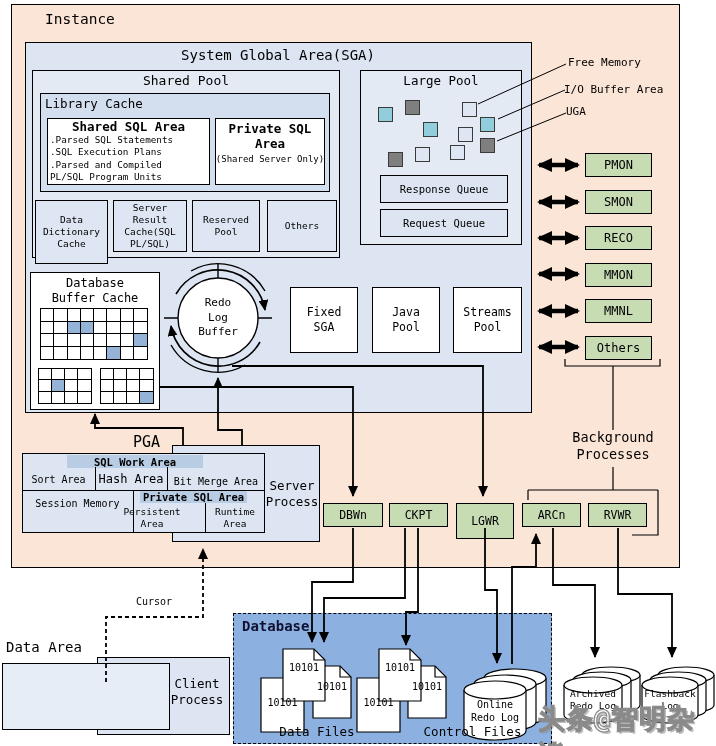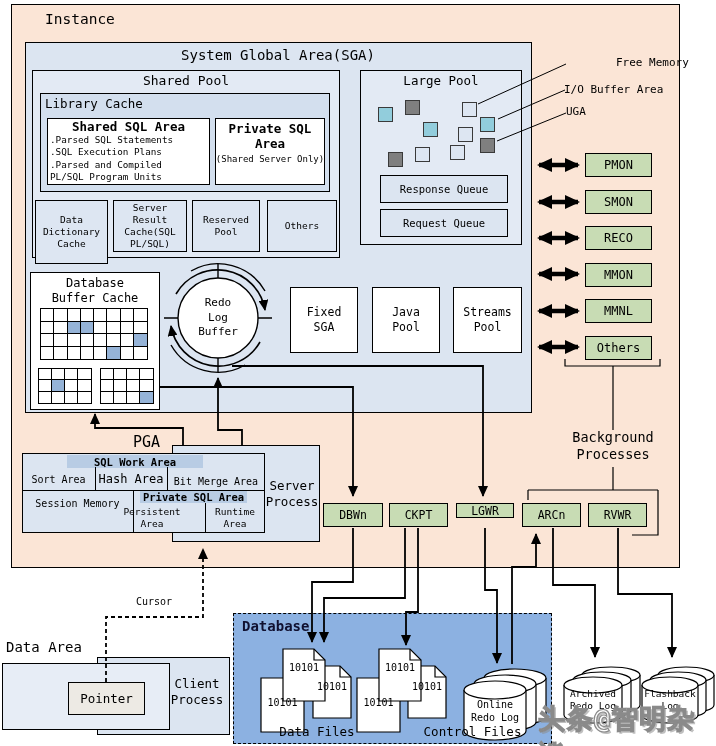--- a/index.html
+++ b/index.html
@@ -55,21 +55,21 @@
   <div class="box" style="left:215px;top:118px;width:110px;height:67px;background:#fff;"></div>
   <div class="abs ctr pre" style="left:215px;top:121px;width:110px;font-size:12.5px;font-weight:bold;line-height:15px;">Private SQL
 Area</div>
   <div class="abs ctr" style="left:215px;top:154px;width:110px;font-size:9px;">(Shared Server Only)</div>
 
   <div class="box" style="left:360px;top:70px;width:162px;height:175px;background:var(--sharedpool);"></div>
   <div class="abs ctr" style="left:360px;top:73px;width:162px;font-size:12.5px;">Large Pool</div>
   <div class="box ctr" style="left:380px;top:209px;width:128px;height:28px;background:var(--sga);font-size:10.5px;">Request Queue</div>
   <div class="box ctr" style="left:380px;top:175px;width:128px;height:28px;background:var(--sga);font-size:10.5px;">Response Queue</div>
 
-  <div class="abs" style="left:568px;top:56px;font-size:11px;margin-left:48px;">Free Memory</div>
+  <div class="abs" style="left:568px;top:56px;font-size:11px;">Free Memory</div>
   <div class="abs" style="left:564px;top:83px;font-size:11px;">I/O Buffer Area</div>
   <div class="abs" style="left:566px;top:105px;font-size:11px;">UGA</div>
 
   <div class="box" style="left:30px;top:272px;width:130px;height:138px;background:#fff;"></div>
   <div class="abs ctr pre" style="left:30px;top:276px;width:130px;font-size:12px;line-height:15px;">Database
 Buffer Cache</div>
 
   <div class="box ctr pre" style="left:290px;top:287px;width:68px;height:66px;background:#fff;font-size:11.5px;line-height:15px;">Fixed
 SGA</div>
   <div class="box ctr pre" style="left:372px;top:287px;width:68px;height:66px;background:#fff;font-size:11.5px;line-height:15px;">Java
@@ -105,21 +105,20 @@
   <div class="abs" style="left:233px;top:613px;width:319px;height:131px;box-sizing:border-box;border:1.6px dashed #000;background:var(--db);"></div>
   <div class="abs" style="left:242px;top:618px;font-size:14px;font-weight:bold;color:#101030;">Database</div>
   <div class="abs ctr" style="left:267px;top:724px;width:100px;font-size:12.5px;z-index:60;">Data Files</div>
   <div class="abs ctr" style="left:410px;top:724px;width:125px;font-size:12.5px;z-index:60;">Control Files</div>
 
   <div class="box" style="left:97px;top:657px;width:133px;height:78px;border-width:1.2px;background:var(--sga);"></div>
   <div class="abs ctr pre" style="left:166px;top:676px;width:62px;font-size:12.5px;line-height:16px;">Client
 Process</div>
   <div class="abs" style="left:6px;top:639px;font-size:14px;">Data Area</div>
   <div class="box" style="left:2px;top:663px;width:168px;height:67px;border-width:1.2px;background:#e7edf6;"></div>
-  <div class="box ctr" style="left:68px;top:682px;width:77px;height:33px;border-width:1.2px;background:var(--pointer);font-size:12.5px;">Pointer</div>
   <div class="abs" style="left:136px;top:596px;font-size:10px;">Cursor</div>
 
   <svg class="arrows" width="716" height="746" viewBox="0 0 716 746">
     <defs>
       <marker id="ah" markerUnits="userSpaceOnUse" markerWidth="12" markerHeight="10" refX="10" refY="5" orient="auto-start-reverse">
         <path d="M0,0 L11,5 L0,10 Z" fill="#000"></path>
       </marker>
       <marker id="ahb" markerUnits="userSpaceOnUse" markerWidth="16" markerHeight="14" refX="13" refY="7" orient="auto-start-reverse">
         <path d="M0,0 L15,7 L0,14 Z" fill="#000"></path>
       </marker>
@@ -239,21 +238,21 @@
 
   <div class="watermark" style="left:538px;top:701px;">头条@智明杂谈</div>
 <div class="gbox" style="left: 585px; top: 153px; width: 67px; height: 24px;">PMON</div>
     <div class="gbox" style="left: 585px; top: 190px; width: 67px; height: 24px;">SMON</div>
     <div class="gbox" style="left: 585px; top: 226px; width: 67px; height: 24px;">RECO</div>
     <div class="gbox" style="left: 585px; top: 263px; width: 67px; height: 24px;">MMON</div>
     <div class="gbox" style="left: 585px; top: 299px; width: 67px; height: 24px;">MMNL</div>
     <div class="gbox" style="left: 585px; top: 336px; width: 67px; height: 24px;">Others</div>
     <div class="gbox" style="left: 323px; top: 503px; width: 60px; height: 24px; font-size: 11.5px;">DBWn</div>
     <div class="gbox" style="left: 389px; top: 503px; width: 59px; height: 24px; font-size: 11.5px;">CKPT</div>
-    <div class="gbox" style="left: 456px; top: 503px; width: 58px; height: 15px; font-size: 11.5px;">LGWR</div>
+    <div class="gbox" style="left: 456px; top: 503px; width: 58px; height: 36px; font-size: 11.5px;">LGWR</div>
     <div class="gbox" style="left: 522px; top: 503px; width: 59px; height: 24px; font-size: 11.5px;">ARCn</div>
     <div class="gbox" style="left: 588px; top: 503px; width: 59px; height: 24px; font-size: 11.5px;">RVWR</div>
     <div class="subbox" style="left: 35px; top: 200px; width: 73px; height: 64px; white-space: pre-line;">Data
 Dictionary
 Cache</div>
     <div class="subbox" style="left: 113px; top: 200px; width: 74px; height: 52px; white-space: pre-line;">Server
 Result
 Cache(SQL
 PL/SQL)</div>
     <div class="subbox" style="left: 192px; top: 200px; width: 68px; height: 52px; white-space: pre-line;">Reserved

